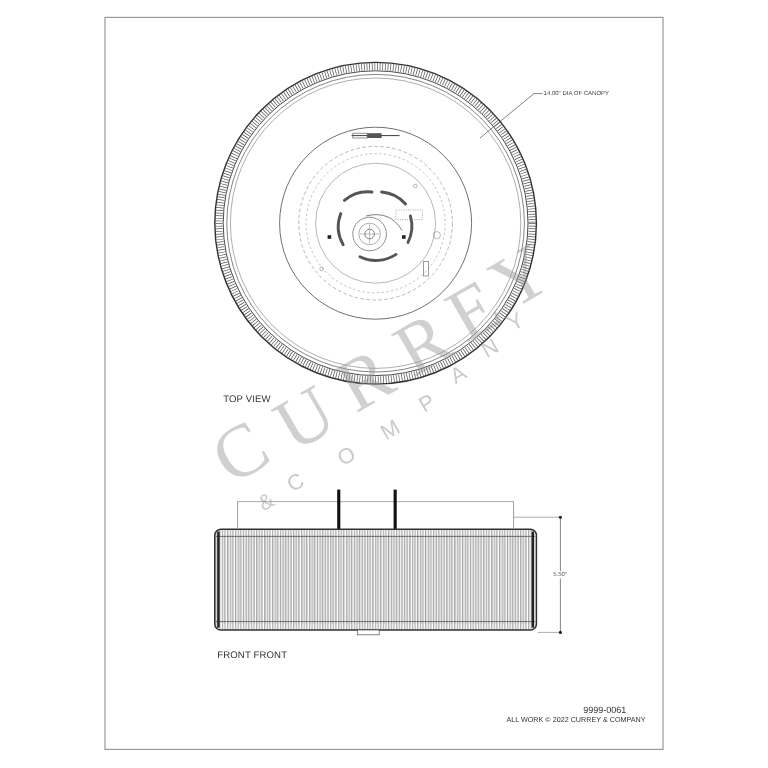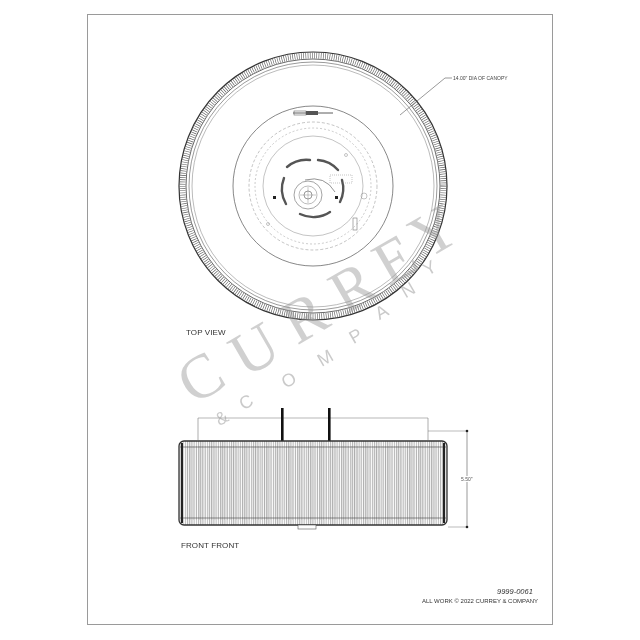--- a/index.html
+++ b/index.html
@@ -105,14 +105,14 @@
   <span class="wm-small" style="left:350px;top:326px;transform:rotate(-30deg);">P</span>
   <span class="wm-small" style="left:376px;top:302px;transform:rotate(-30deg);">A</span>
   <span class="wm-small" style="left:402px;top:280px;transform:rotate(-30deg);">N</span>
   <span class="wm-small" style="left:424px;top:258px;transform:rotate(-30deg);">Y</span>
 </div>
 
 <span class="callout" style="left:453px;top:75px;">14.00" DIA OF CANOPY</span>
 <span class="lbl" style="left:186px;top:328px;">TOP VIEW</span>
 <span class="dim" style="left:461px;top:476px;background:#fff;">5.50"</span>
 <span class="lbl" style="left:181px;top:541px;">FRONT FRONT</span>
-<span class="part" style="left:497px;top:587px;font-style:italic;">9999-0061</span>
+<span class="part" style="left:486px;top:587px;">9999-0061</span>
 <span class="copy" style="left:422px;top:598px;">ALL WORK © 2022 CURREY &amp; COMPANY</span>
 
 </body></html>

